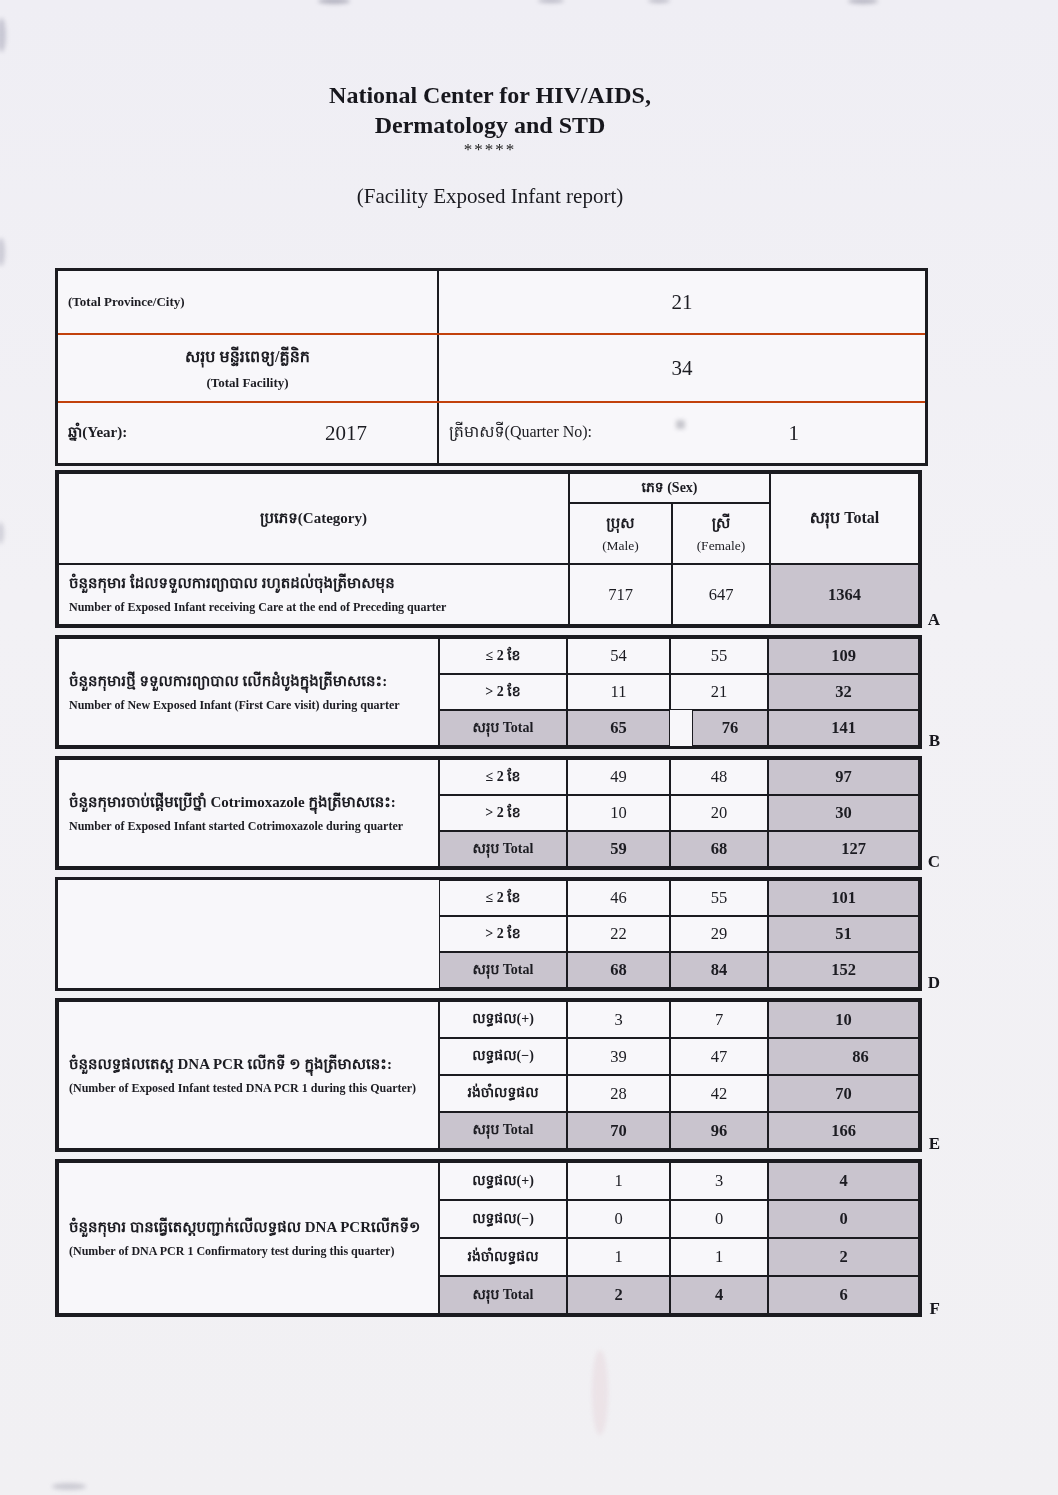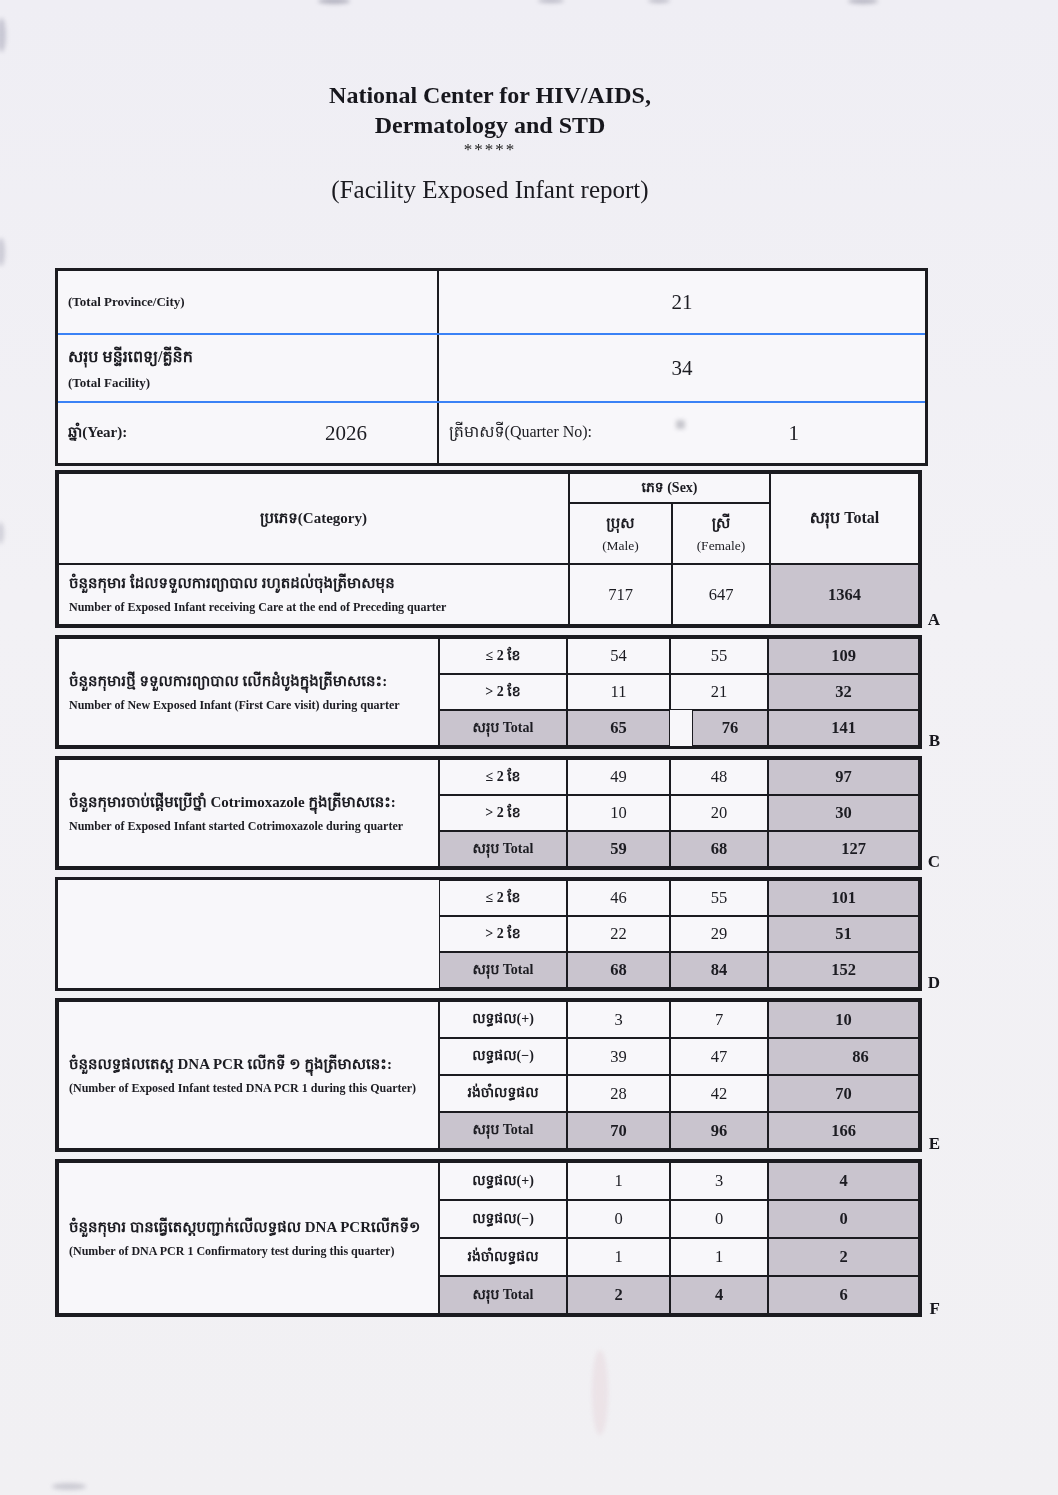--- a/index.html
+++ b/index.html
@@ -9,29 +9,29 @@
     background:linear-gradient(180deg,#efeef4 0%,#f2f1f5 40%,#f1f0f3 100%);
     font-family:"Liberation Serif", serif;
     color:#1c1c22;
     overflow:hidden;
   }
   
   .doc-header{position:absolute;left:55px;top:80px;width:870px;text-align:center;}
   .org-line{font-size:24px;font-weight:bold;line-height:1.25;color:#17171d;}
   .stars{font-size:17px;letter-spacing:2px;margin-top:0px;color:#222;}
   .kh-title{font-size:32px;font-weight:bold;margin-top:10px;line-height:1.3;color:#101014;}
-  .subtitle{font-size:25px;margin-top:16px;color:#1a1a20;font-family:Liberation Serif, serif;}
+  .subtitle{font-size:21px;margin-top:24px;color:#1a1a20;font-family:Liberation Serif, serif;}
 
   
   .summary-table{
     position:absolute;left:55px;top:268px;width:867px;
     border:3px solid #1b1b20;background:#f8f7fa;
   }
   .srow{display:grid;grid-template-columns:381px 1fr;}
-  .srow + .srow{border-top:2px solid #3b82f6;}
+  .srow + .srow{border-top:2px solid #c2410c;text-align:center;}
   .s-label{padding:7px 10px;border-right:2px solid #1b1b20;display:flex;flex-direction:column;justify-content:center;gap:5px;}
   .s-label .kh{font-size:16px;font-weight:600;}
   .s-label .en{font-size:13px;font-weight:600;}
   .s-value{display:flex;align-items:center;justify-content:center;font-size:21px;}
   .srow.h62{height:62px;}
   .srow.h66{height:66px;}
   .srow.h60{height:60px;}
   .year-cell{position:relative;border-right:2px solid #1b1b20;display:flex;align-items:center;padding:0 10px;}
   .year-cell .kh{font-size:15px;font-weight:600;}
   .inline-val{position:absolute;left:76%;transform:translateX(-50%);font-size:21px;}
@@ -99,21 +99,21 @@
     <div class="srow h66">
       <div class="s-label">
         <span class="kh">សរុប មន្ទីរពេទ្យ/គ្លីនិក</span>
         <span class="en">(Total Facility)</span>
       </div>
       <div class="s-value">34</div>
     </div>
     <div class="srow h60">
       <div class="year-cell">
         <span class="kh">ឆ្នាំ(Year):</span>
-        <span class="inline-val">2026</span>
+        <span class="inline-val">2017</span>
       </div>
       <div class="quarter-cell">
         <span class="kh">ត្រីមាសទី(Quarter No):</span>
         <span class="inline-val">1</span>
       </div>
     </div>
   </div>
 
   <div class="main">
 

